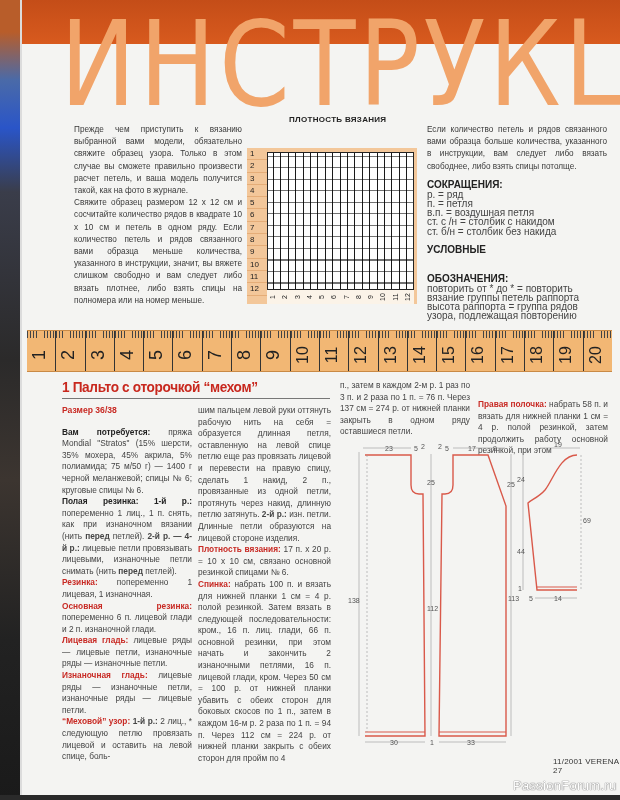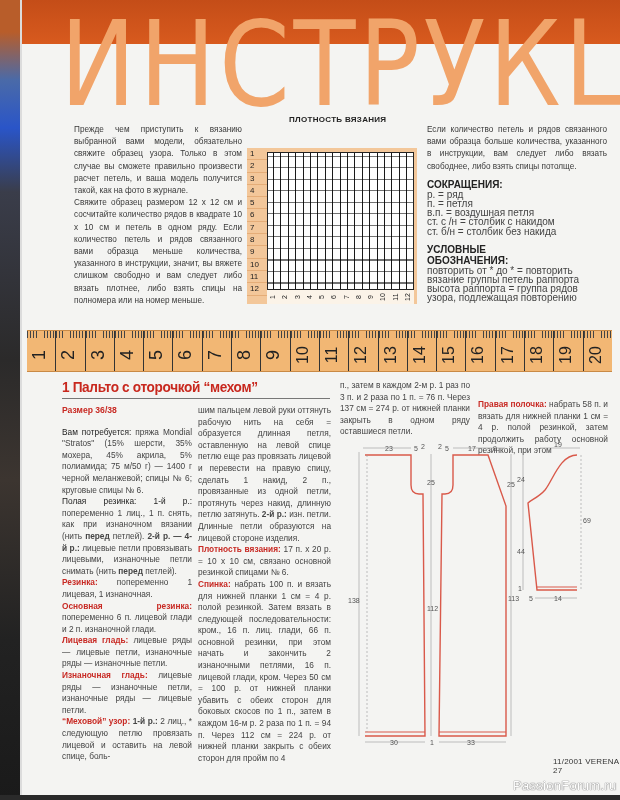--- a/index.html
+++ b/index.html
@@ -51,21 +51,21 @@
   .section-title { position: absolute; left: 62px; top: 378px; width: 268px; font-size: 15.5px; font-weight: bold;
     color: #c8281e; letter-spacing: -0.4px; transform: scaleX(0.88); transform-origin: left; white-space: nowrap; }
   .section-rule { position: absolute; left: 62px; top: 398px; width: 268px; height: 1px; background: #777; }
 
   .body-col { position: absolute; font-size: 8.3px; line-height: 11.6px; color: #444; text-align: justify; }
   .c1 { left: 62px; top: 405px; width: 130px; }
   .c2 { left: 198px; top: 405px; width: 133px; }
   .c3 { left: 340px; top: 380px; width: 130px; }
   .c4 { left: 478px; top: 399px; width: 130px; }
   .red { color: #c82a24; font-weight: bold; }
-  .dark { color: #222; font-weight: normal; }
+  .dark { color: #222; font-weight: bold; }
   .size-line { color: #c82a24; font-weight: bold; font-size: 8.6px; margin-bottom: 10px; }
 
   .diagram { position: absolute; left: 345px; top: 440px; width: 270px; height: 310px; }
   .footer { position: absolute; left: 553px; top: 757px; font-size: 8px; color: #333; letter-spacing: 0.2px; }
   .watermark { position: absolute; left: 513px; top: 778px; font-size: 13px; color: #fff;
     text-shadow: 0 0 1px #666, 0 0 1px #666; letter-spacing: 0.3px; }
   .bottom-bar { position: absolute; left: 0; top: 795px; width: 620px; height: 5px; background: #2a2a2a; }
 </style>
 </head>
 <body>
@@ -118,21 +118,21 @@
   <p>Если количество петель и рядов связанного вами образца больше количества, указанного в инструкции, вам следует либо вязать свободнее, либо взять спицы потолще.</p>
   <div class="sub-h">СОКРАЩЕНИЯ:</div>
   <div class="abbr">
     <div>р. = ряд</div>
     <div>п. = петля</div>
     <div>в.п. = воздушная петля</div>
     <div>ст. с /н = столбик с накидом</div>
     <div>ст. б/н = столбик без накида</div>
   </div>
   <div class="sub-h" style="margin-top:8px">УСЛОВНЫЕ</div>
-  <div class="sub-h" style="margin-top:0">ОБОЗНАЧЕНИЯ:</div>
+  <div class="sub-h" style="margin-top:18px">ОБОЗНАЧЕНИЯ:</div>
   <div class="abbr">
     <div>повторить от * до * = повторить вязание группы петель раппорта</div>
     <div>высота раппорта = группа рядов узора, подлежащая повторению</div>
   </div>
 </div>
 
 <div class="ruler">
   <div class="ruler-cell">
       <span class="ruler-num">1</span>
     </div>

